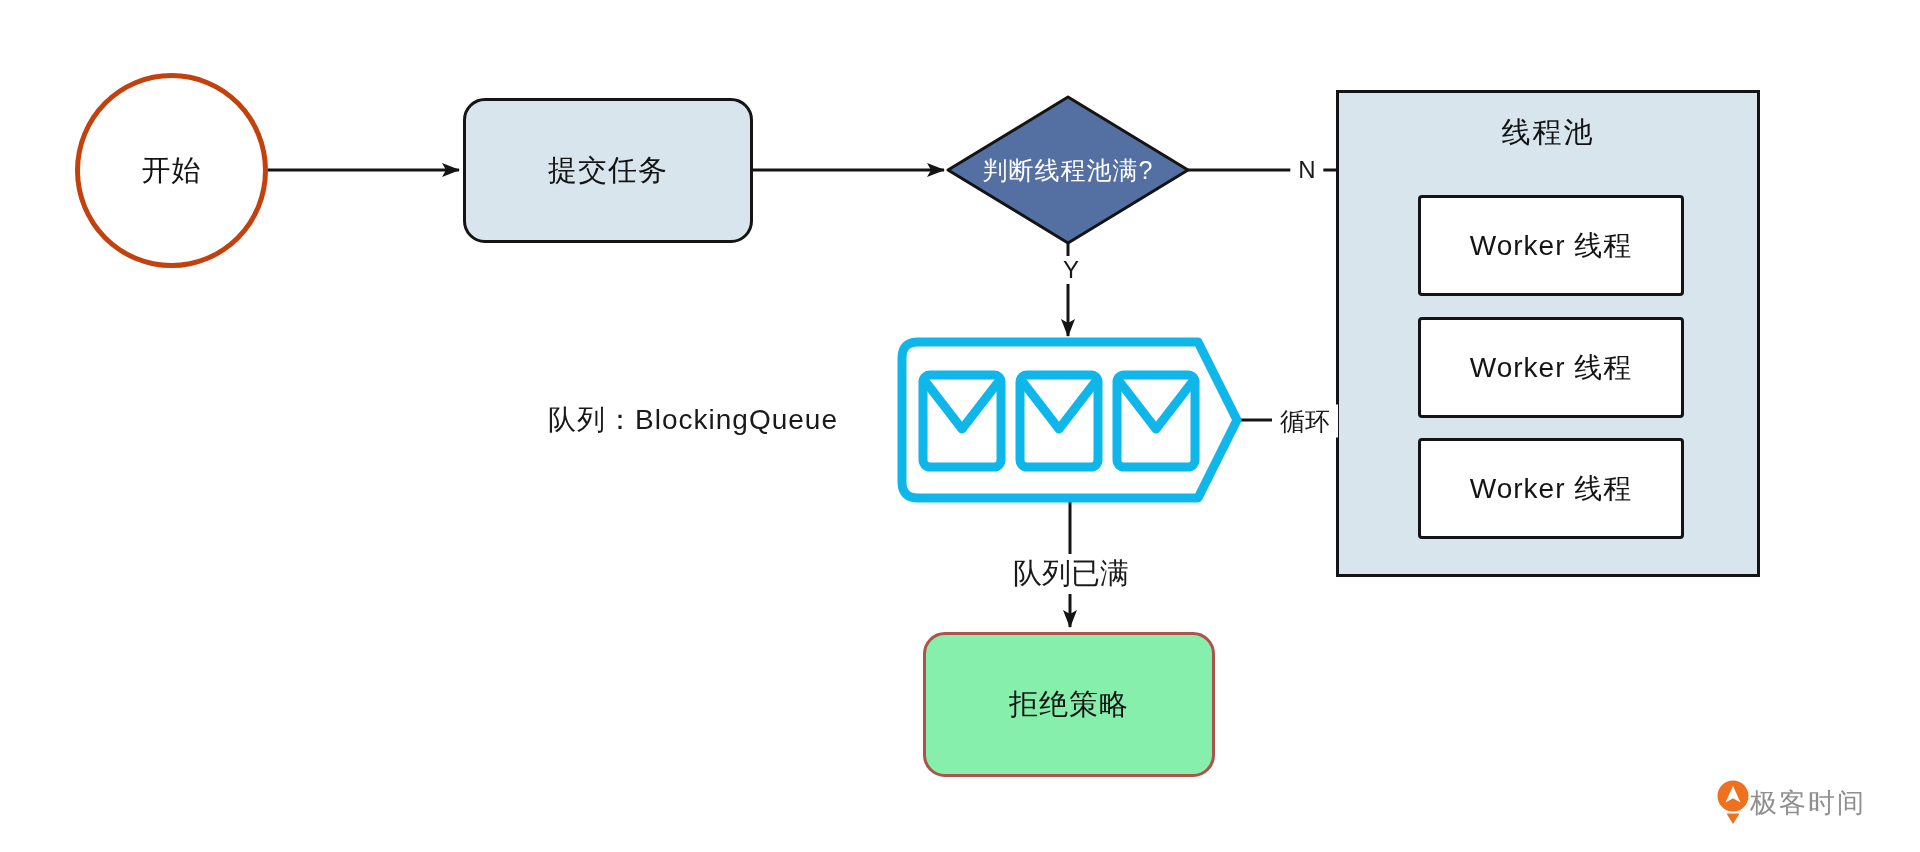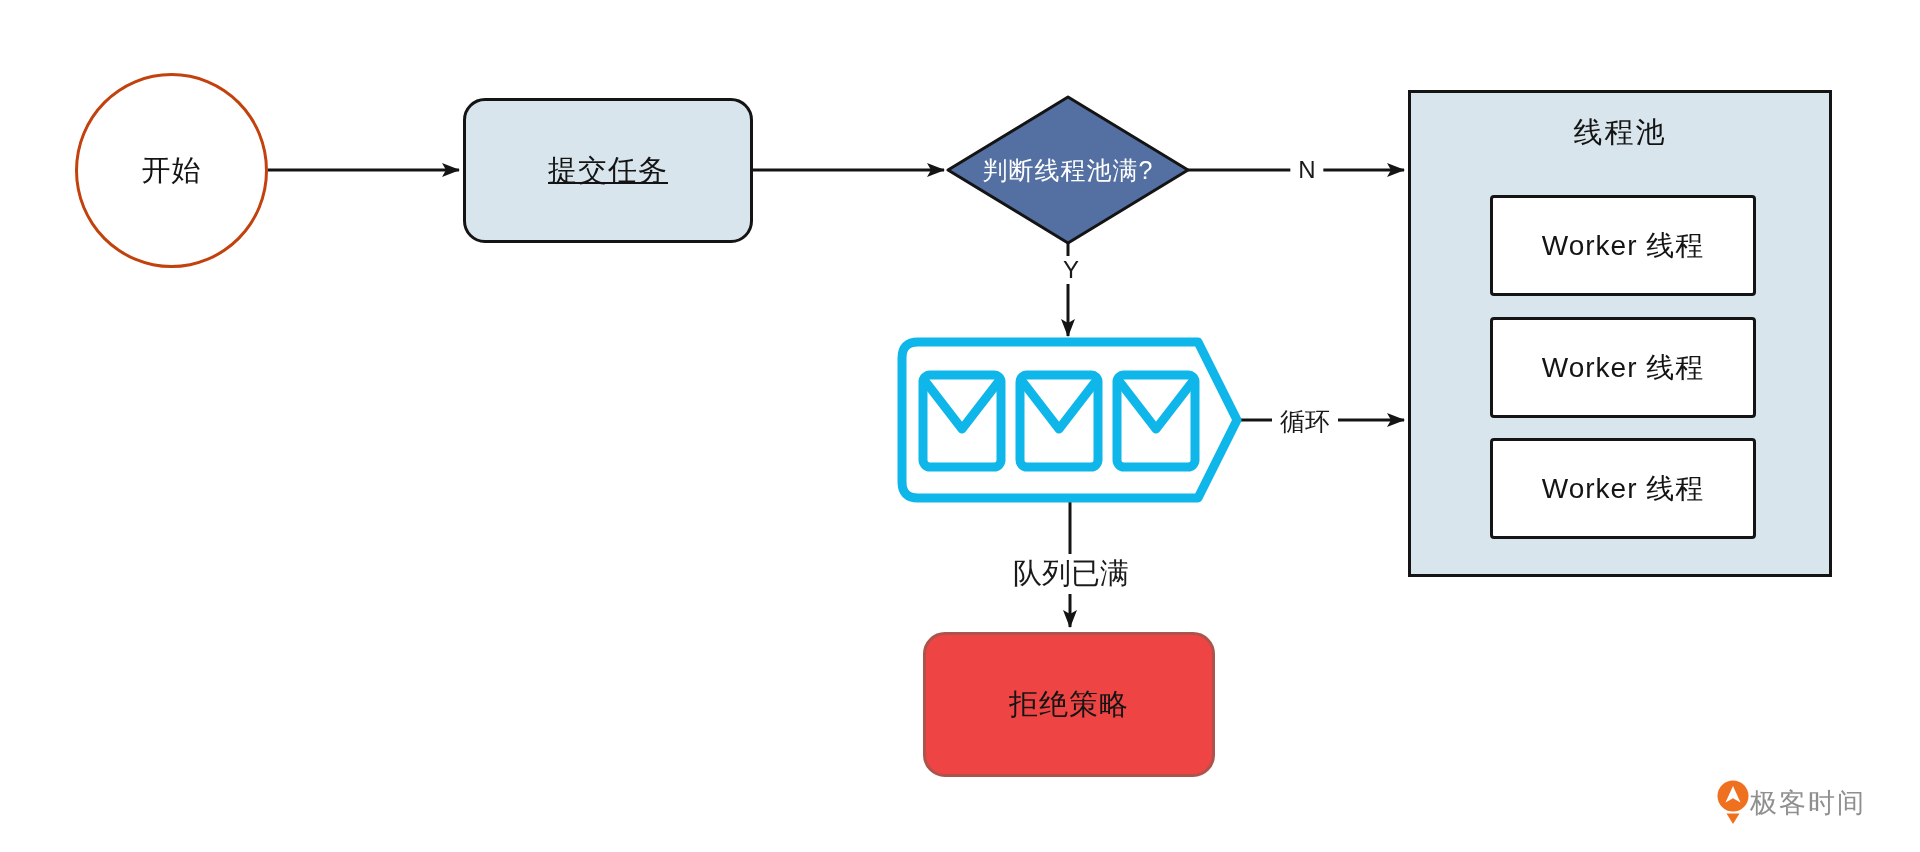--- a/index.html
+++ b/index.html
@@ -6,34 +6,33 @@
   .canvas{
     position:relative;width:1920px;height:852px;background:#ffffff;
     font-family:"Liberation Sans","DejaVu Sans",sans-serif;color:#1a1a1a;overflow:hidden;
   }
   .layer{position:absolute;left:0;top:0;width:1920px;height:852px;}
   .node{
     position:absolute;display:flex;align-items:center;justify-content:center;
     box-sizing:border-box;font-size:29px;letter-spacing:1px;color:#141414;
   }
   .start{
-    left:75px;top:73px;width:193px;height:195px;border:3px solid #c2410c;border-radius:50%;
+    left:75px;top:73px;width:193px;height:195px;border:5px solid #c2410c;border-radius:50%;
     background:#ffffff;
   }
   .submit{
     left:463px;top:98px;width:290px;height:145px;border:3px solid #141414;border-radius:22px;
     background:#d9e5ec;
-    text-decoration:underline;
   }
   .reject{
     left:923px;top:632px;width:292px;height:145px;border:3px solid #ae524c;border-radius:22px;
-    background:#ef4444;
+    background:#86efac;
   }
   .pool{
-    left:1408px;top:90px;width:424px;height:487px;border:3px solid #141414;background:#d9e5ec;
+    left:1336px;top:90px;width:424px;height:487px;border:3px solid #141414;background:#d9e5ec;
     display:block;
   }
   .pool-title{
     position:absolute;left:0;top:20px;width:100%;text-align:center;font-size:29px;letter-spacing:2px;
   }
   .worker{
     position:absolute;left:79px;width:260px;height:95px;background:#ffffff;border:3px solid #141414;
     border-radius:4px;display:flex;align-items:center;justify-content:center;font-size:28px;
   }
   .worker.w1{top:102px;} .worker.w2{top:224px;} .worker.w3{top:345px;}
@@ -127,20 +126,21 @@
     <div class="worker w3">
       <span>Worker 线程</span>
     </div>
   </div>
 
   <div class="line-label lbl-n">N</div>
   <div class="line-label lbl-y">Y</div>
   <div class="line-label lbl-loop">循环</div>
   <div class="line-label lbl-full">队列已满</div>
 
+  <div class="queue-caption">队列：BlockingQueue</div>
 
   <div class="logo">
     <svg width="34" height="46" viewBox="0 0 34 46">
       <circle cx="17" cy="16" r="15.5" fill="#ef7120"></circle>
       <polygon points="17,6 24.5,22.5 17,18.2 9.5,22.5" fill="#ffffff"></polygon>
       <polygon points="10.5,33.5 23.5,33.5 17,44" fill="#ef7120"></polygon>
     </svg>
     <span class="logo-text">极客时间</span>
   </div>
 

